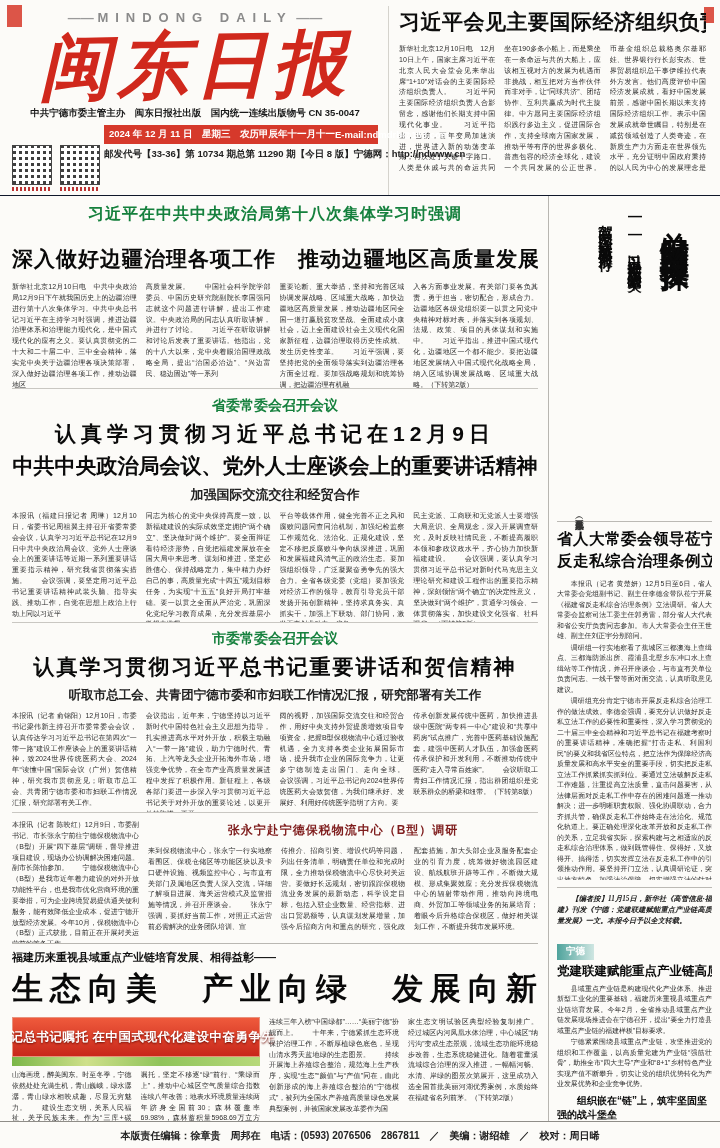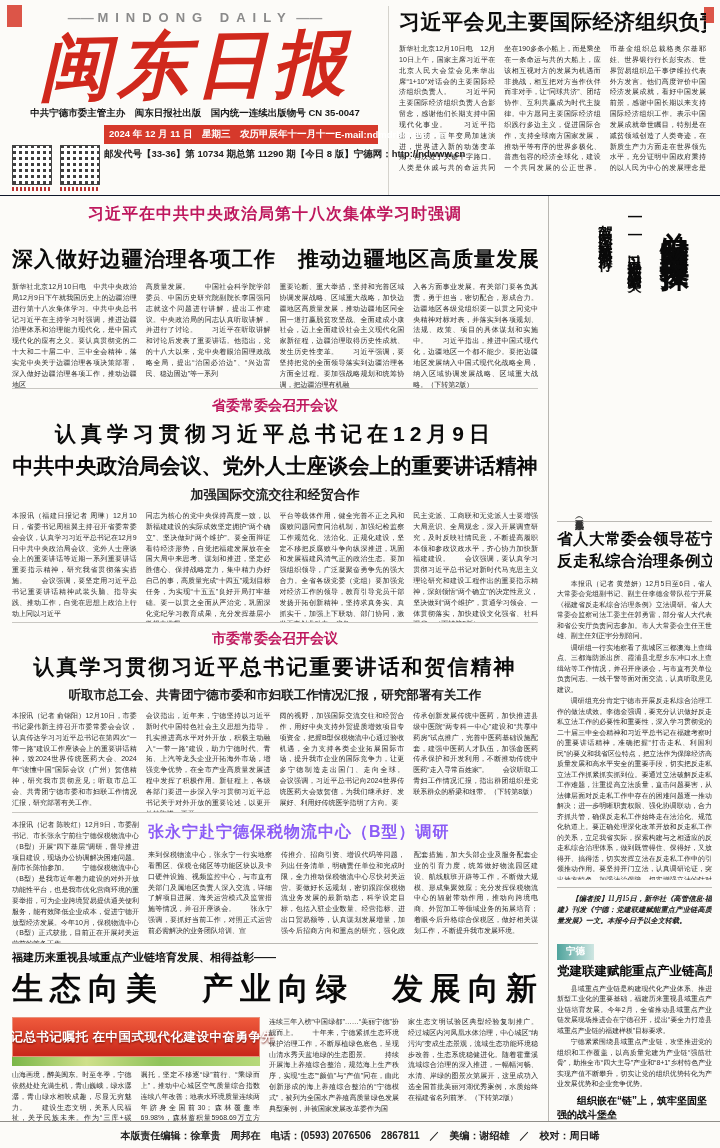--- a/index.html
+++ b/index.html
@@ -25,21 +25,21 @@
   .lead{flex:1;border-left:1px solid #d5d3cd;margin-left:10px;padding-left:10px;box-sizing:border-box;overflow:hidden;}
   .lead-hl{font-size:21px;font-weight:900;color:#0d0d0d;letter-spacing:.5px;white-space:nowrap;margin:2px 0 8px;}
   .cols{display:flex;gap:9px;}
   .col{flex:1;font-size:7px;line-height:1.55;text-align:justify;color:#2b2b2b;overflow:hidden;text-indent:0;}
   .lead .col{height:128px;}
 
   
   .main{display:flex;height:925px;}
   .left-main{flex:1;box-sizing:border-box;padding:0 10px 0 12px;overflow:hidden;}
   .sec{box-sizing:border-box;overflow:hidden;}
-  .kicker{text-align:center;font-weight:bold;color:#be185d;}
+  .kicker{text-align:center;font-weight:bold;color:#15803d;}
   .hl{text-align:center;font-weight:900;color:#0a0a0a;}
 
   .sec-frontier{height:192px;padding-top:8px;}
   .sec-frontier .kicker{font-size:16px;letter-spacing:1px;}
   .sec-frontier .hl{font-size:21px;letter-spacing:1px;margin:20px 0 9px;white-space:nowrap;}
   .sec-frontier .col{height:112px;}
 
   .sec-prov{height:234px;border-top:1px solid #c9c7c2;padding-top:8px;}
   .sec-prov .kicker{font-size:14px;font-family:"DejaVu Serif",serif;}
   .hl-l1{font-size:21px;letter-spacing:5px;margin-top:5px;white-space:nowrap;}
@@ -49,21 +49,21 @@
 
   .sec-muni{height:190px;border-top:1px solid #c9c7c2;padding-top:7px;}
   .sec-muni .kicker{font-size:14px;font-family:"DejaVu Serif",serif;}
   .sec-muni .hl{font-size:21px;letter-spacing:2px;margin-top:5px;white-space:nowrap;}
   .sec-muni .sub-hl{font-size:12.5px;}
   .sec-muni .col{height:102px;}
 
   .sec-zhang{height:131px;border-top:1px solid #c9c7c2;padding-top:7px;display:flex;gap:9px;}
   .zhang-lede{width:127px;flex:none;font-size:7px;line-height:1.55;text-align:justify;color:#2b2b2b;overflow:hidden;}
   .zhang-right{flex:1;overflow:hidden;}
-  .zhang-hl{text-align:left;font-weight:900;font-size:16px;letter-spacing:1px;margin:2px 0 7px;color:#8b5cf6;}
+  .zhang-hl{text-align:center;font-weight:900;font-size:12px;letter-spacing:1px;margin:2px 0 7px;color:#7f1d1d;}
   .zhang-right .col{height:88px;}
 
   .sec-eco{height:178px;border-top:1px solid #b9b7b2;padding-top:6px;}
   .eco-kicker{font-size:11px;font-weight:bold;color:#111;}
   .eco-hl{text-align:center;font-family:"Liberation Serif",serif;font-weight:900;font-size:31px;letter-spacing:7px;margin:3px 0 7px;color:#090909;white-space:nowrap;}
   .eco-content{display:flex;gap:9px;}
   .eco-left{width:248px;flex:none;}
   .eco-banner{height:38px;background:linear-gradient(180deg,#ef5a3c,#c8271a);border:1px solid #e8927d;display:flex;align-items:center;justify-content:center;color:#fff;font-weight:900;font-size:12.5px;letter-spacing:.5px;text-shadow:0 1px 2px #6e0d05;white-space:nowrap;}
   .eco-strip{height:9px;background:linear-gradient(90deg,#7ab648,#cfe08a 30%,#8fc35a 60%,#b7d97a);margin-bottom:4px;}
   .eco-left .cols .col{height:62px;}

